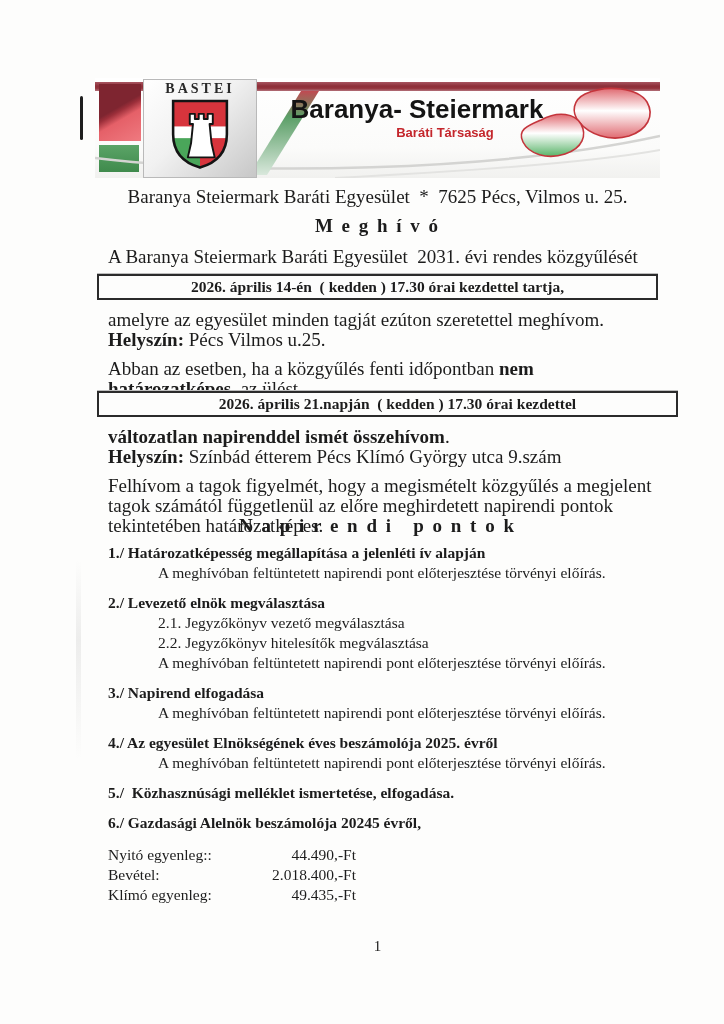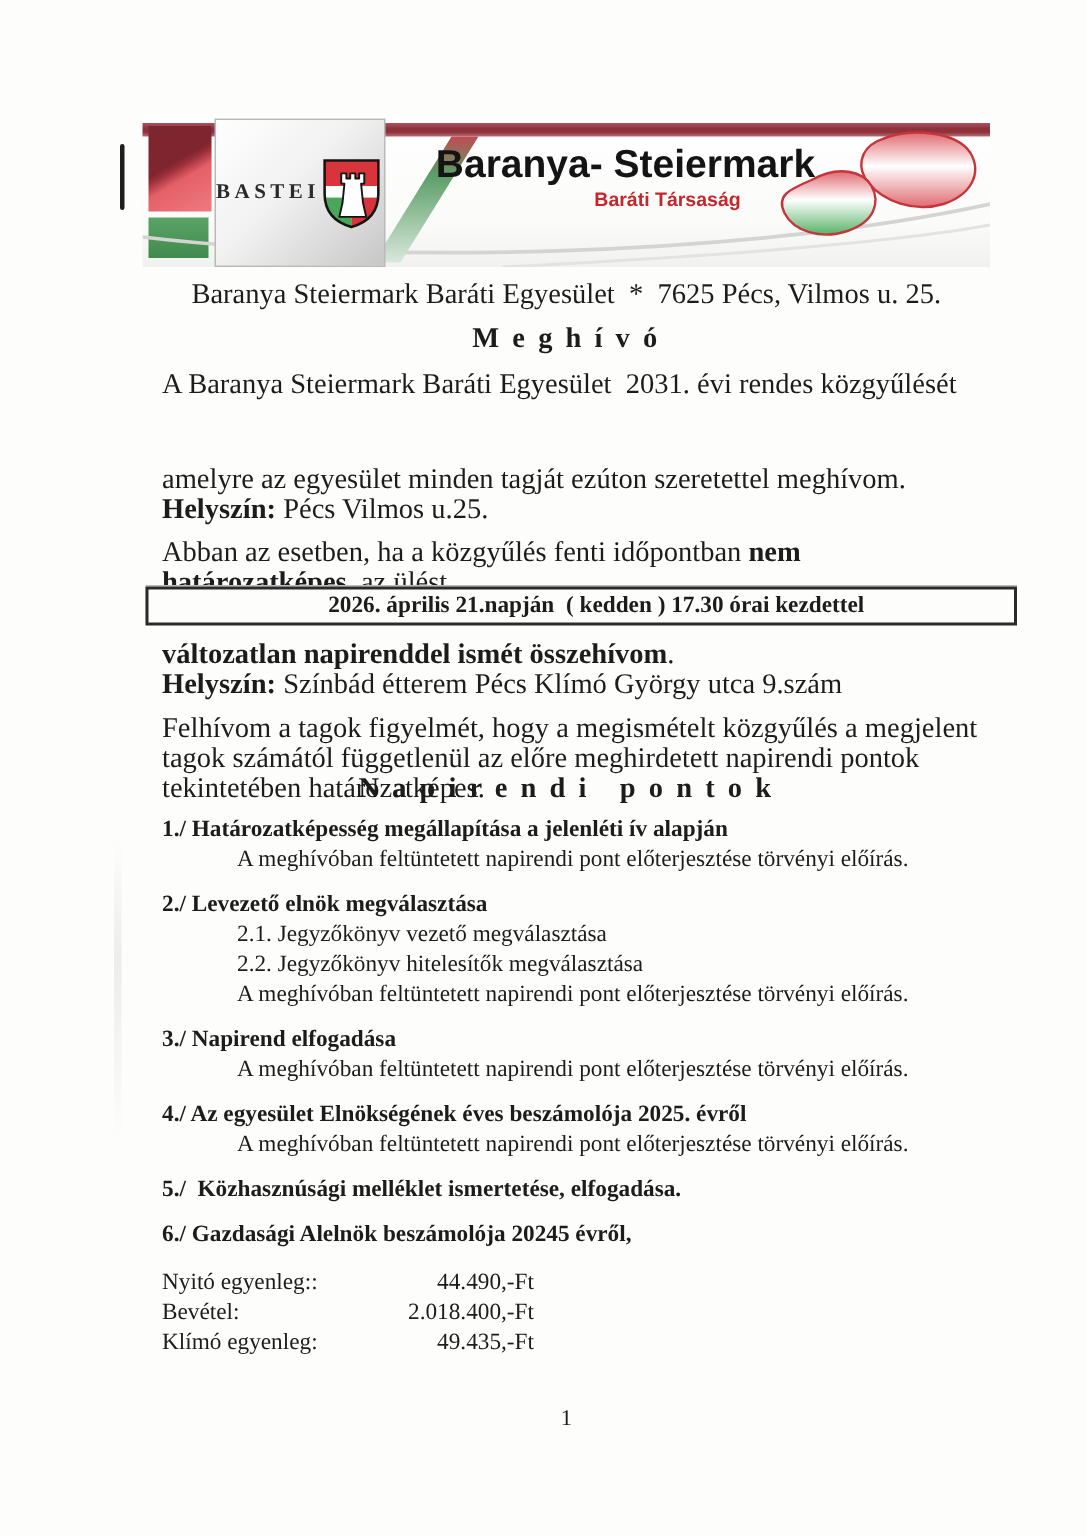--- a/index.html
+++ b/index.html
@@ -16,21 +16,21 @@
   .header{position:absolute;left:95px;top:78px;width:565px;height:100px;
     background:linear-gradient(180deg,#ffffff 0%,#fbfbfa 70%,#f1f1ef 100%);}
   .header-band{position:absolute;left:0;top:4px;width:565px;height:9px;
     background:linear-gradient(180deg,#a85560 0%,#8d2f39 45%,#93343d 70%,#b2707a 100%);}
   .ribbon-red{position:absolute;left:4px;top:6px;width:42px;height:57px;
     background:linear-gradient(150deg,#7e2530 42%,#9c2f3a 48%,#e56068 60%,#ef7a80 100%);}
   .ribbon-green{position:absolute;left:4px;top:67px;width:40px;height:27px;
     background:linear-gradient(180deg,#5ba467 0%,#3f8a4c 100%);}
   .logo-box{position:absolute;left:48px;top:1px;width:112px;height:97px;
     background:linear-gradient(135deg,#ffffff 0%,#f1f1f1 45%,#c7c7c7 100%);
-    border:1px solid #b9b9b9;display:flex;align-items:center;}
+    border:1px solid #b9b9b9;display:flex;flex-direction:column;align-items:center;}
   .logo-bastei{font-family:"Liberation Serif",serif;font-weight:bold;font-size:14px;
     letter-spacing:3px;color:#2a2a2a;margin-top:1px;}
   .header-svg{position:absolute;left:0;top:0;}
   .org-name{position:absolute;left:172px;top:16px;width:300px;text-align:center;
     font-family:"Liberation Sans",sans-serif;font-weight:bold;font-size:26px;color:#141414;
     letter-spacing:0px;white-space:pre;}
   .org-subtitle{position:absolute;left:300px;top:47px;width:100px;text-align:center;
     font-family:"Liberation Sans",sans-serif;font-weight:bold;font-size:13px;color:#c4262c;white-space:pre;}
 
   
@@ -112,20 +112,21 @@
     <div class="org-name">Baranya- Steiermark</div>
     <div class="org-subtitle">Baráti Társaság</div>
   </div>
 
   <div class="line centered" style="top:187px;">Baranya Steiermark Baráti Egyesület  *  7625 Pécs, Vilmos u. 25.</div>
 
   <div class="line centered doc-title" style="top:216px;">M e g h í v ó</div>
 
   <div class="line bodyleft" style="top:247px;">A Baranya Steiermark Baráti Egyesület  2031. évi rendes közgyűlését</div>
 
+  <div class="date-box" style="top:274px;">2026. április 14-én  ( kedden ) 17.30 órai kezdettel tartja,</div>
 
   <div class="line bodyleft" style="top:310px;">amelyre az egyesület minden tagját ezúton szeretettel meghívom.</div>
 
   <div class="line bodyleft" style="top:330px;"><span class="bold">Helyszín:</span><span> Pécs Vilmos u.25.</span></div>
 
   <div class="line bodyleft" style="top:359px;"><span>Abban az esetben, ha a közgyűlés fenti időpontban </span><span class="bold">nem határozatképes</span><span>, az ülést</span></div>
 
   <div class="date-box" style="top:391px;padding-left:20px;">2026. április 21.napján  ( kedden ) 17.30 órai kezdettel</div>
 
   <div class="line bodyleft" style="top:427px;"><span class="bold">változatlan napirenddel ismét összehívom</span><span>.</span></div>

